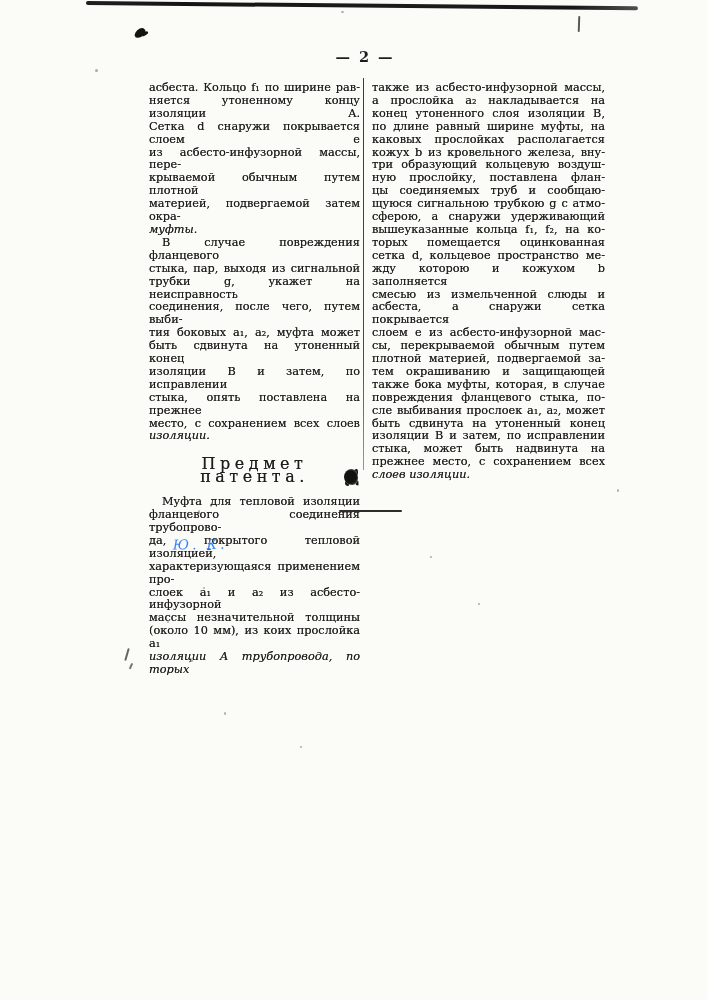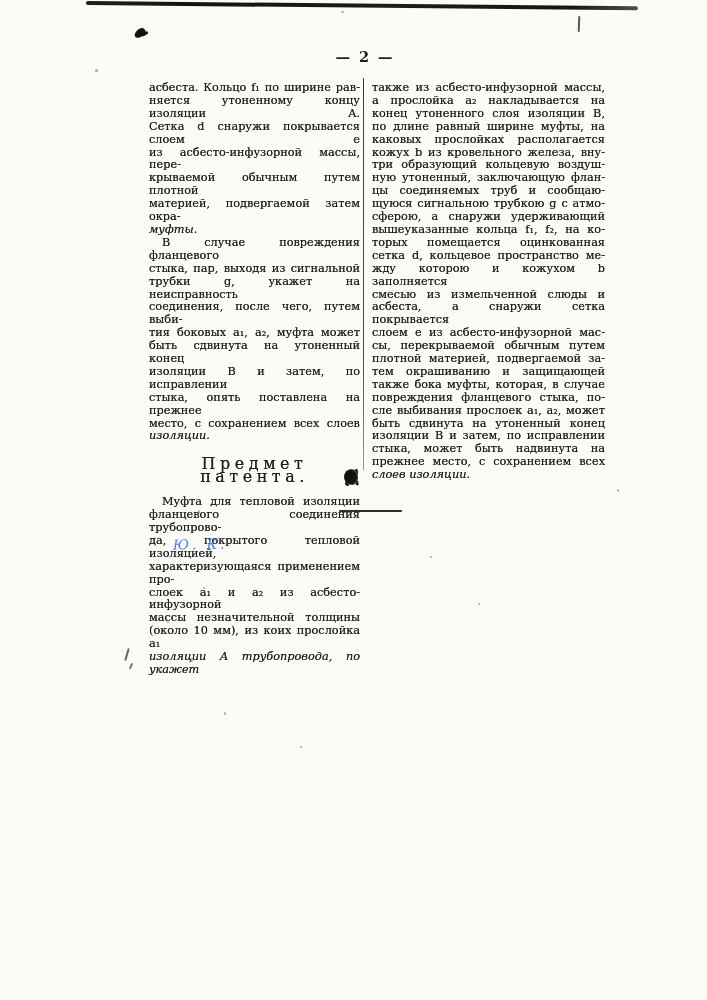--- a/index.html
+++ b/index.html
@@ -106,36 +106,36 @@
       </div>
     <div class="section-header">Предмет патента.</div>
     <div class="para indent continues">
         <div class="line first">Муфта для тепловой изоляции</div>
         <div class="line">фланцевого соединения трубопрово-</div>
         <div class="line">да, покрытого тепловой изоляцией,</div>
         <div class="line">характеризующаяся применением про-</div>
         <div class="line">слоек a₁ и a₂ из асбесто-инфузорной</div>
         <div class="line">массы незначительной толщины</div>
         <div class="line">(около 10 мм), из коих прослойка a₁</div>
-        <div class="line last">изоляции A трубопровода, по укажет</div>
+        <div class="line last">изоляции A трубопровода, по торых</div>
       </div>
   </div>
 
   <div class="divider-v"></div>
 
   <div class="col col-right">
     <div class="para">
         <div class="line">также из асбесто-инфузорной массы,</div>
         <div class="line">а прослойка a₂ накладывается на</div>
         <div class="line">конец утоненного слоя изоляции B,</div>
         <div class="line">по длине равный ширине муфты, на</div>
         <div class="line">каковых прослойках располагается</div>
         <div class="line">кожух b из кровельного железа, вну-</div>
         <div class="line">три образующий кольцевую воздуш-</div>
-        <div class="line">ную утоненный, заключающую флан-</div>
+        <div class="line">ную прослойку, поставлена флан-</div>
         <div class="line">цы соединяемых труб и сообщаю-</div>
         <div class="line">щуюся сигнальною трубкою g с атмо-</div>
         <div class="line">сферою, а снаружи удерживающий</div>
         <div class="line">вышеуказанные кольца f₁, f₂, на ко-</div>
         <div class="line">торых помещается оцинкованная</div>
         <div class="line">сетка d, кольцевое пространство ме-</div>
         <div class="line">жду которою и кожухом b заполняется</div>
         <div class="line">смесью из измельченной слюды и</div>
         <div class="line">асбеста, а снаружи сетка покрывается</div>
         <div class="line">слоем e из асбесто-инфузорной мас-</div>

